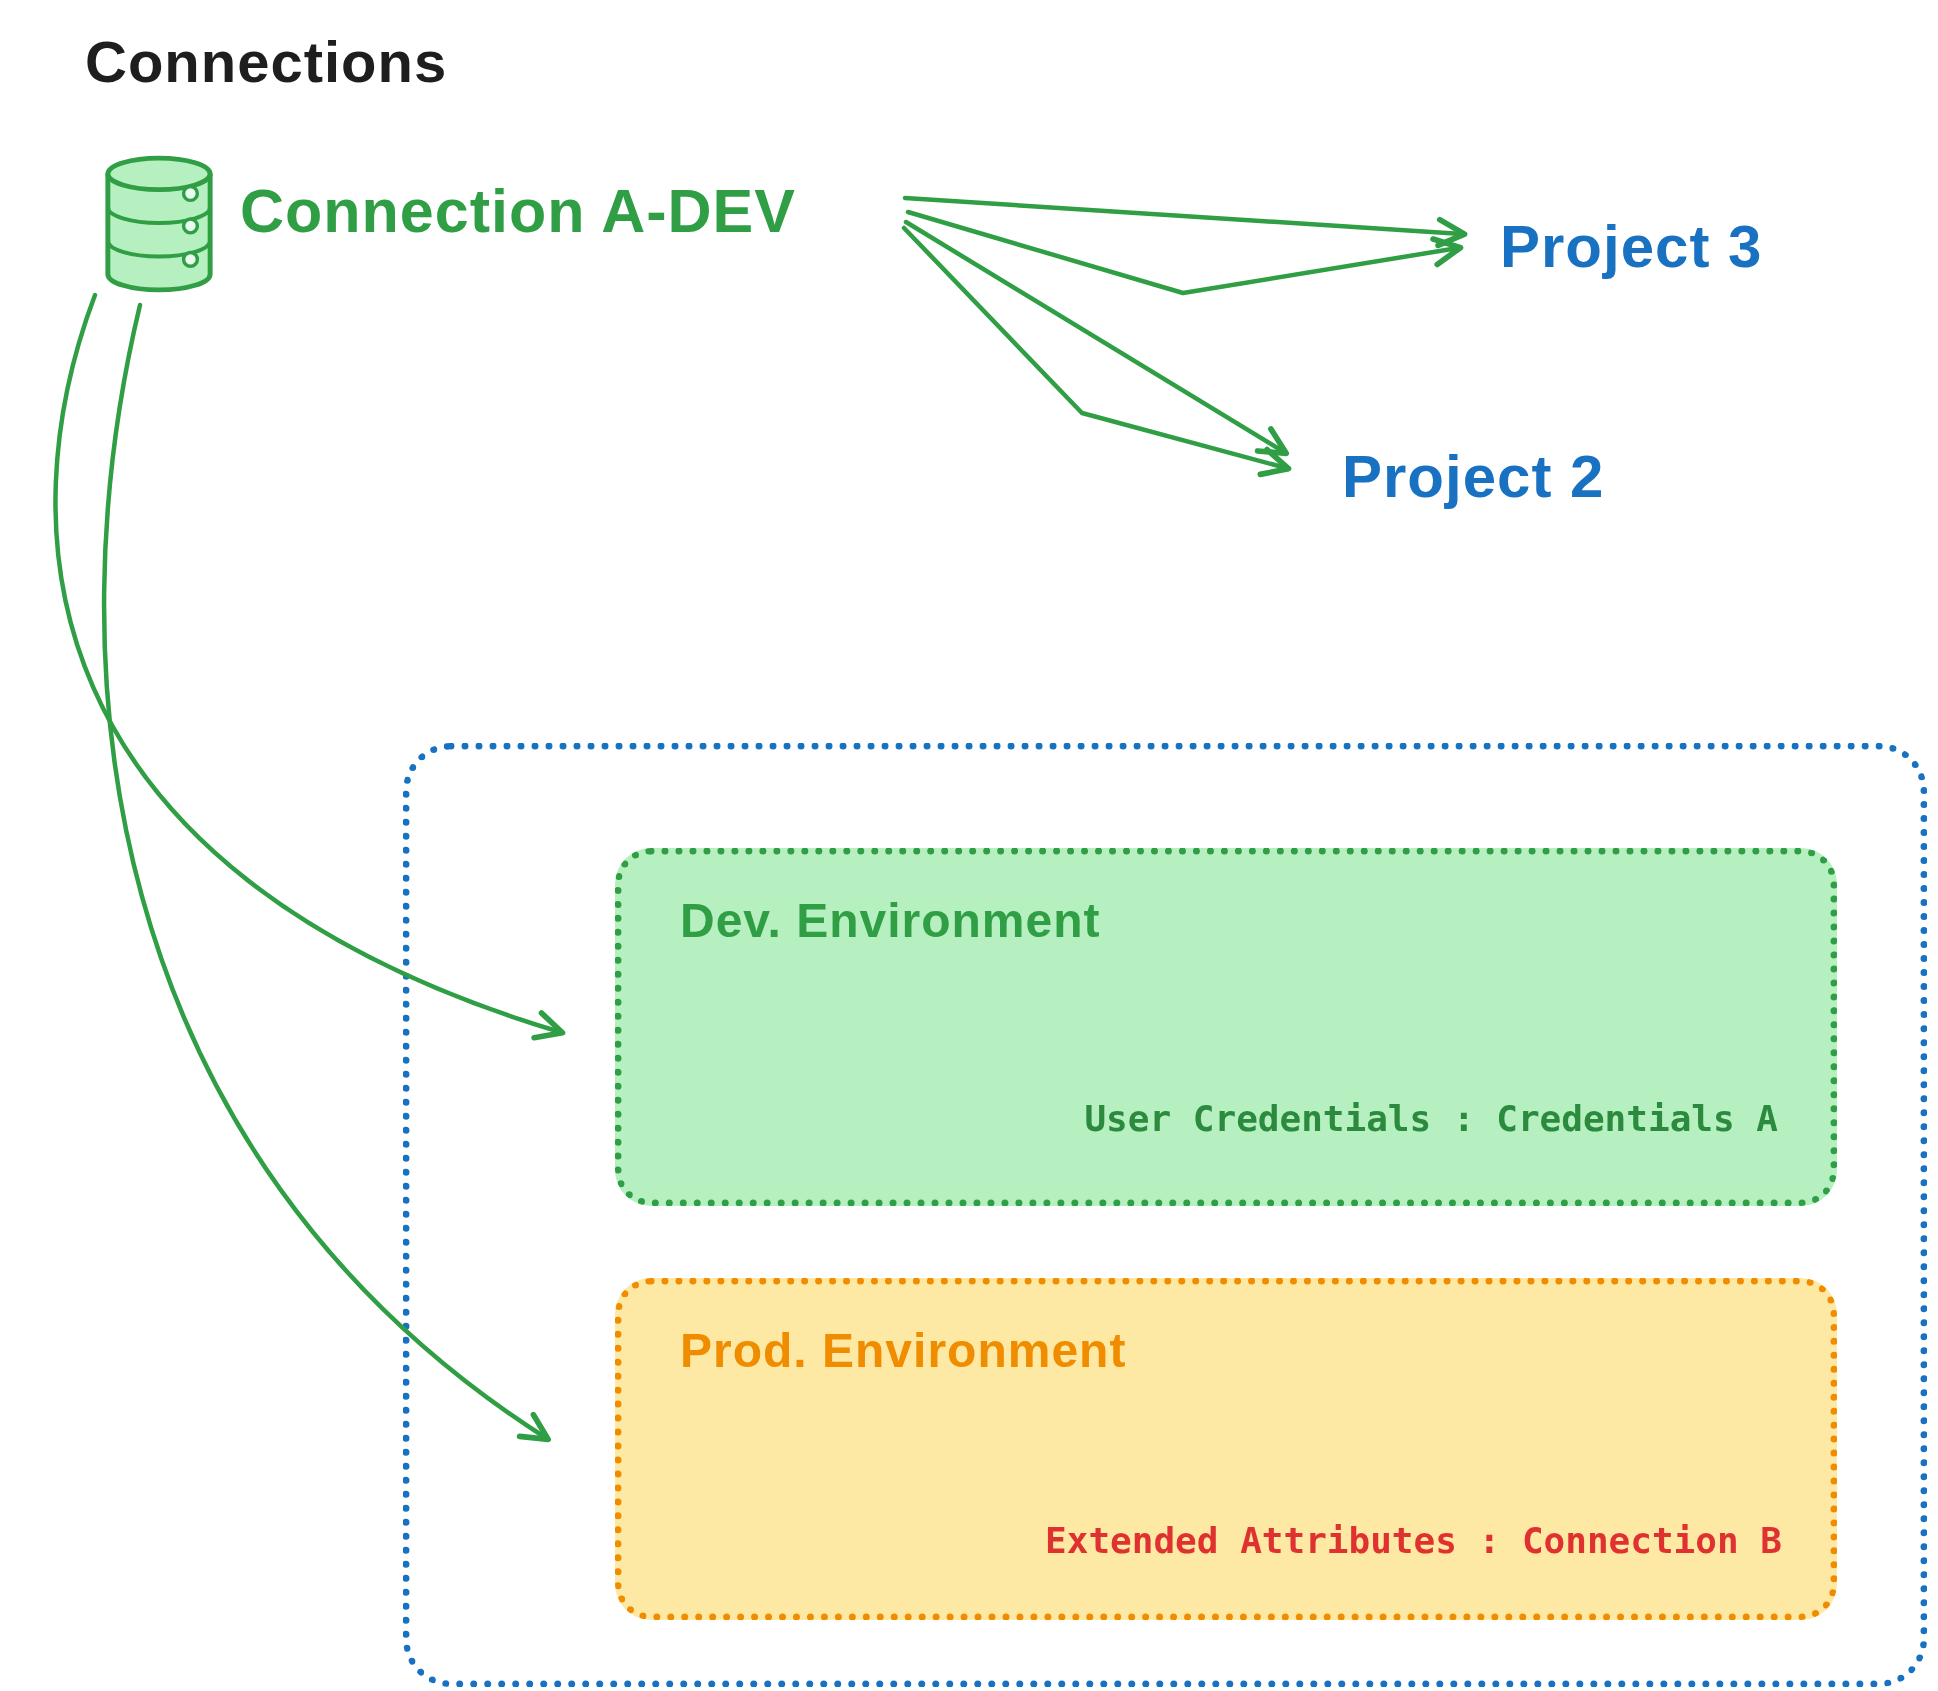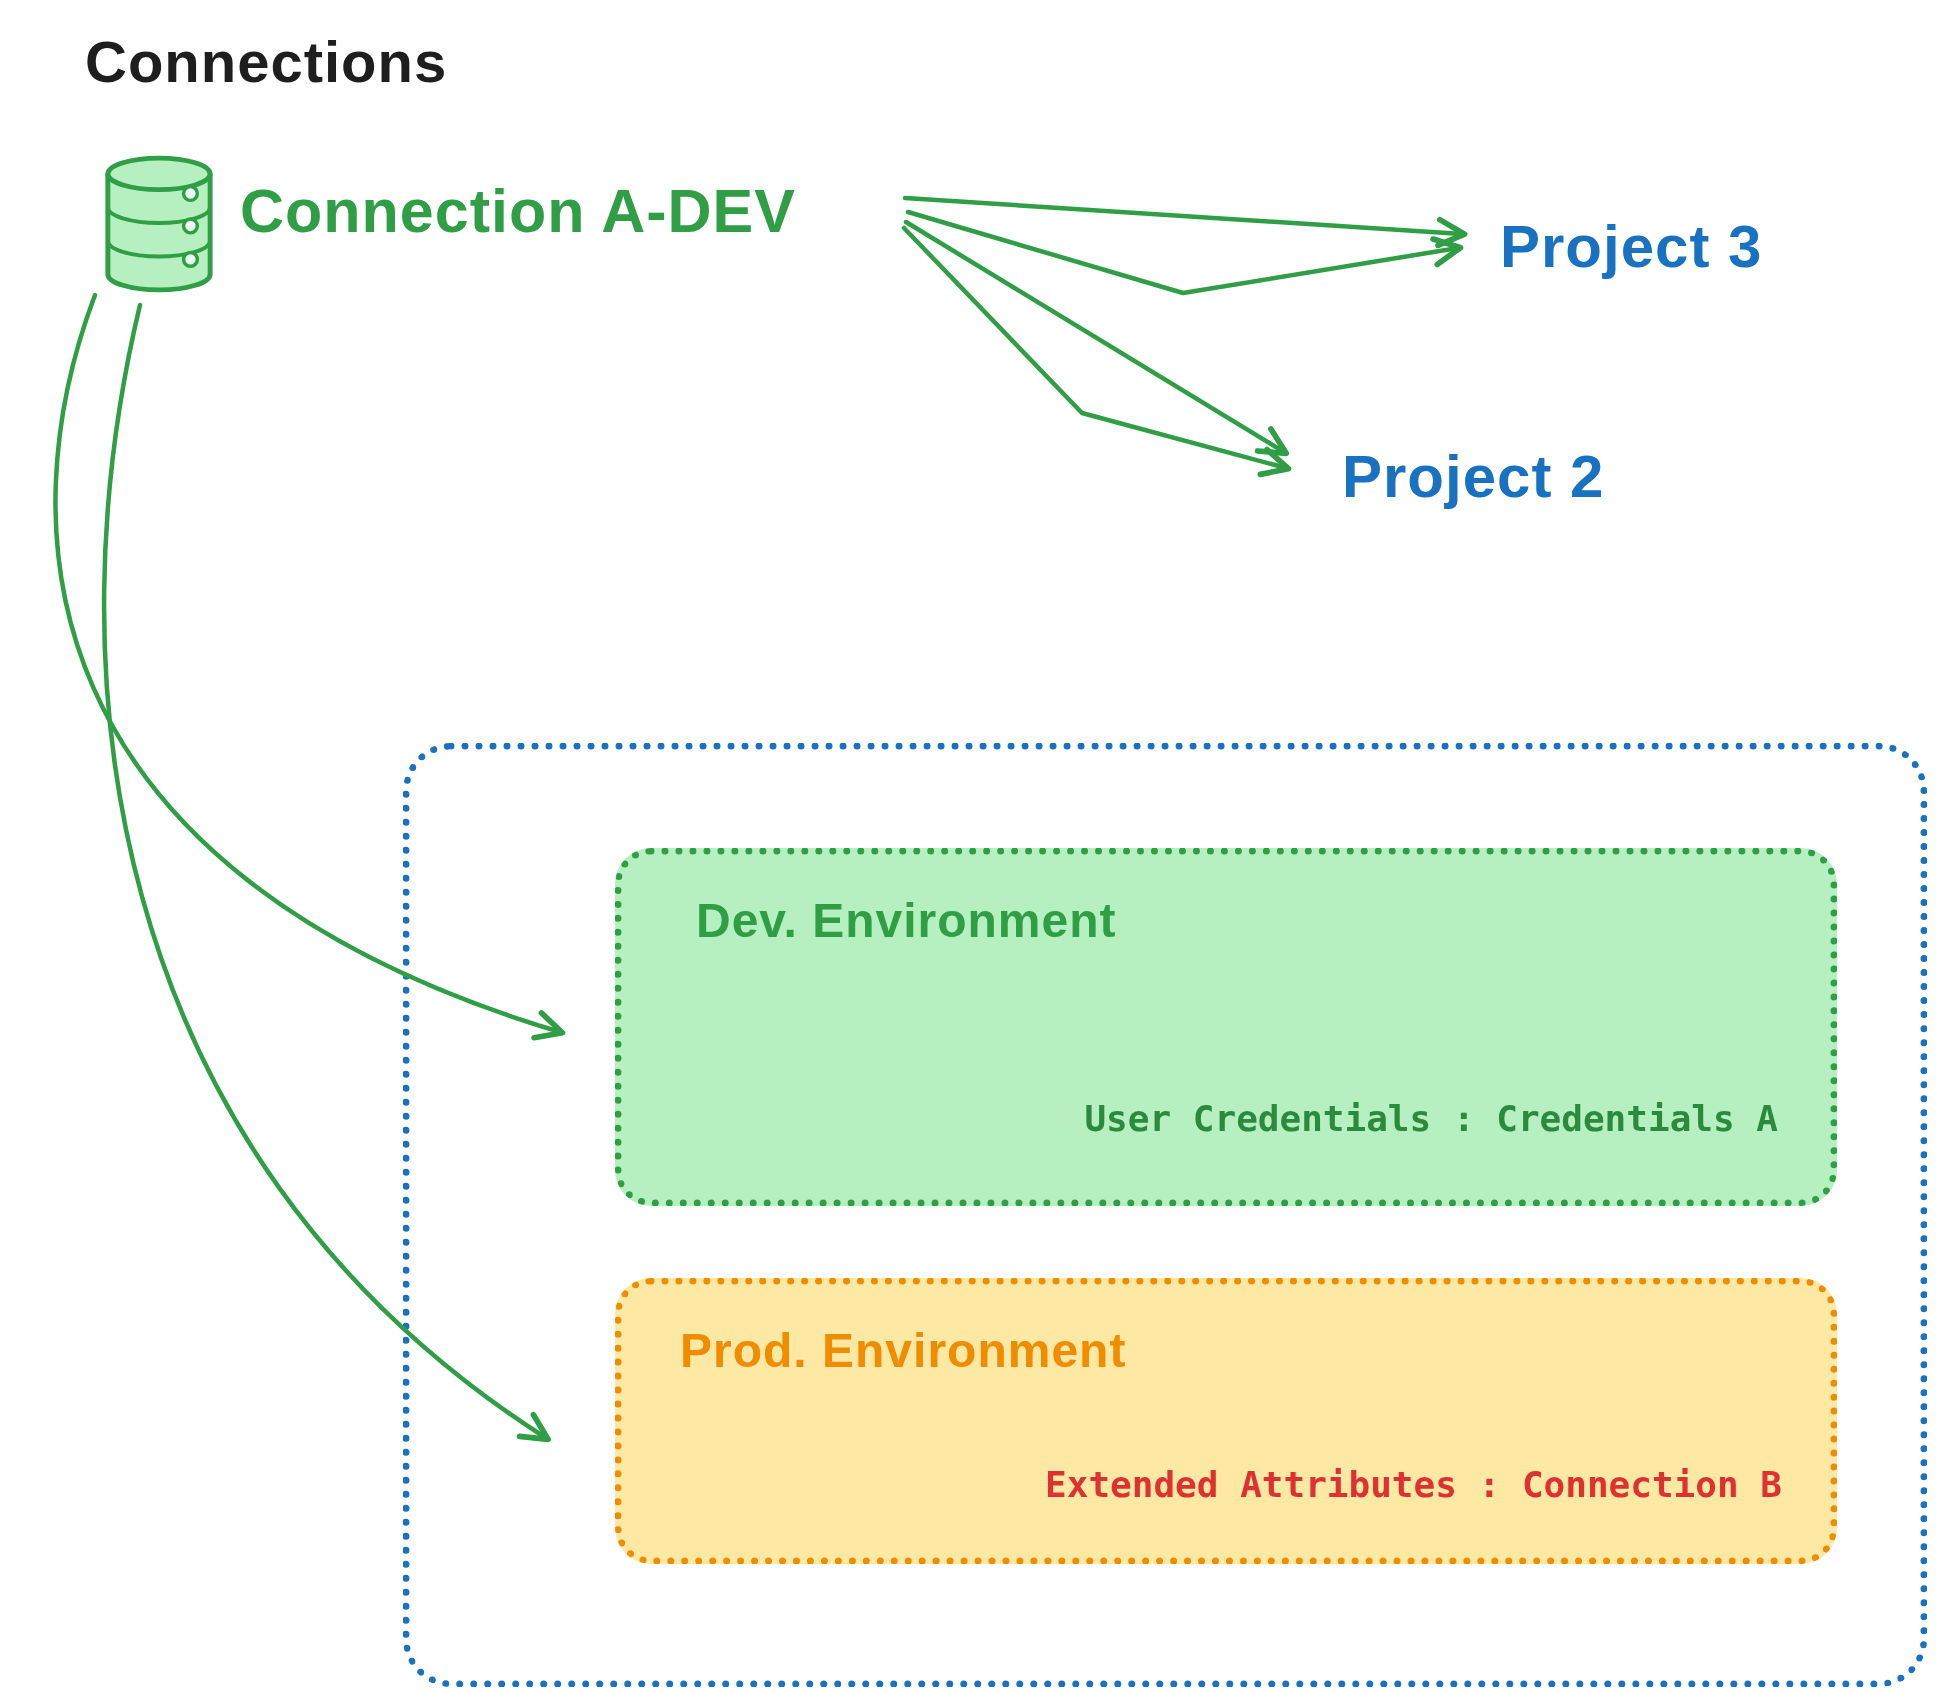--- a/index.html
+++ b/index.html
@@ -54,33 +54,33 @@
     border-radius: 36px;
   }
   .dev-box {
     top: 98px;
     height: 358px;
     border: 7px dotted #2f9e44;
     background: #b6f0c0;
   }
   .prod-box {
     top: 528px;
-    height: 286px;
+    height: 342px;
     border: 7px dotted #f08c00;
     background: #fde9a4;
   }
 
   .env-title {
     position: absolute;
     left: 58px; top: 38px;
     font-size: 48px;
     font-weight: 700;
     letter-spacing: 1px;
   }
-  .dev-title  { color: #2f9e44; margin-left: 16px; }
+  .dev-title  { color: #2f9e44; }
   .prod-title { color: #f08c00; }
 
   .mono {
     font-family: "DejaVu Sans Mono", monospace;
     font-weight: 700;
     font-size: 36px;
     line-height: 1.55;
     text-align: right;
   }
   .dev-cred {

